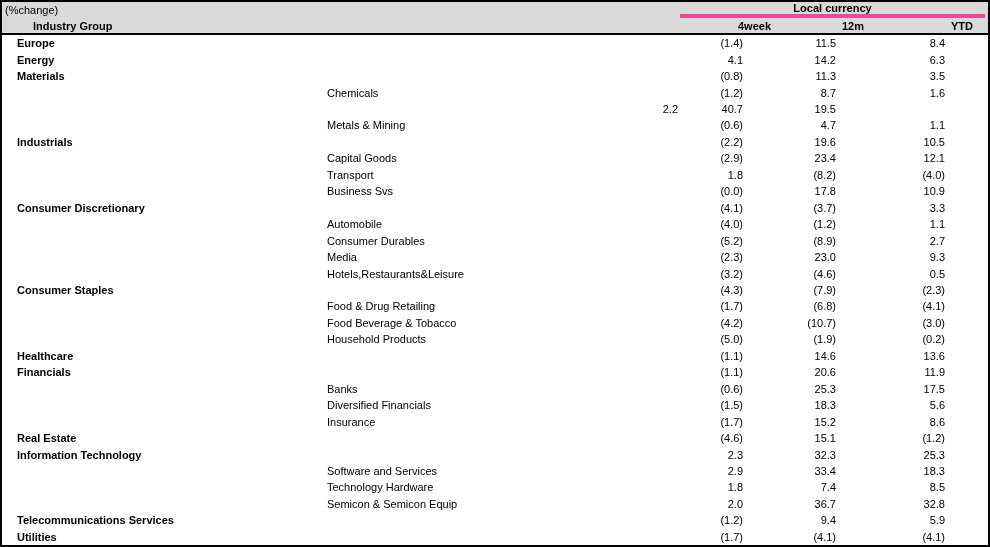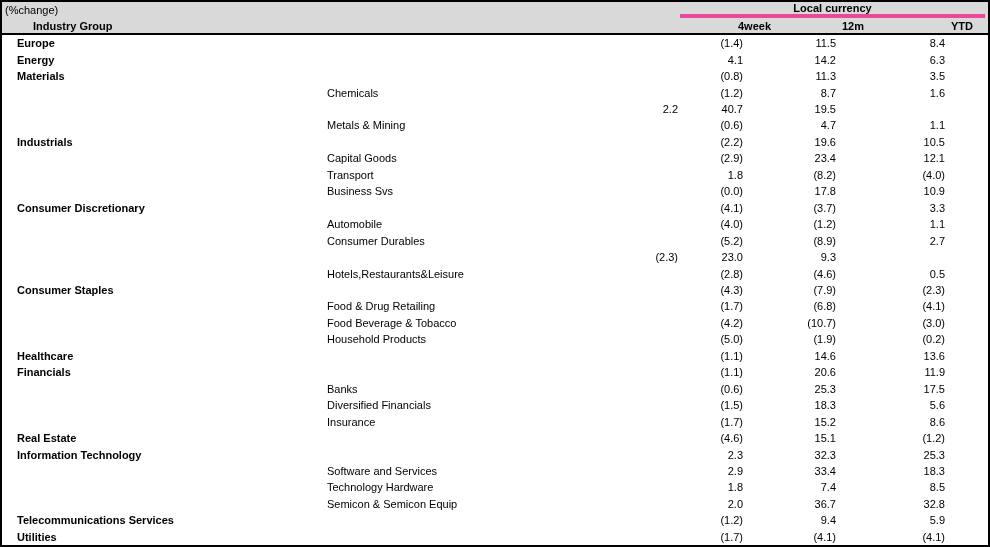--- a/index.html
+++ b/index.html
@@ -165,30 +165,31 @@
 
   <div class="row">
     <div class="cell label">Consumer Durables</div>
     <div class="cell val">(5.2)</div>
     <div class="cell val">(8.9)</div>
     <div class="cell val">2.7</div>
     <div class="cell"></div>
   </div>
 
   <div class="row">
+    <div class="cell label">Media</div>
     <div class="cell val">(2.3)</div>
     <div class="cell val">23.0</div>
     <div class="cell val">9.3</div>
     <div class="cell"></div>
   </div>
 
 
   <div class="row">
     <div class="cell label">Hotels,Restaurants&amp;Leisure</div>
-    <div class="cell val">(2.8)</div>
+    <div class="cell val">(3.2)</div>
     <div class="cell val">(4.6)</div>
     <div class="cell val">0.5</div>
     <div class="cell"></div>
   </div>
 
   <div class="row group">
     <div class="cell label">Consumer Staples</div>
     <div class="cell val">(4.3)</div>
     <div class="cell val">(7.9)</div>
     <div class="cell val">(2.3)</div>

